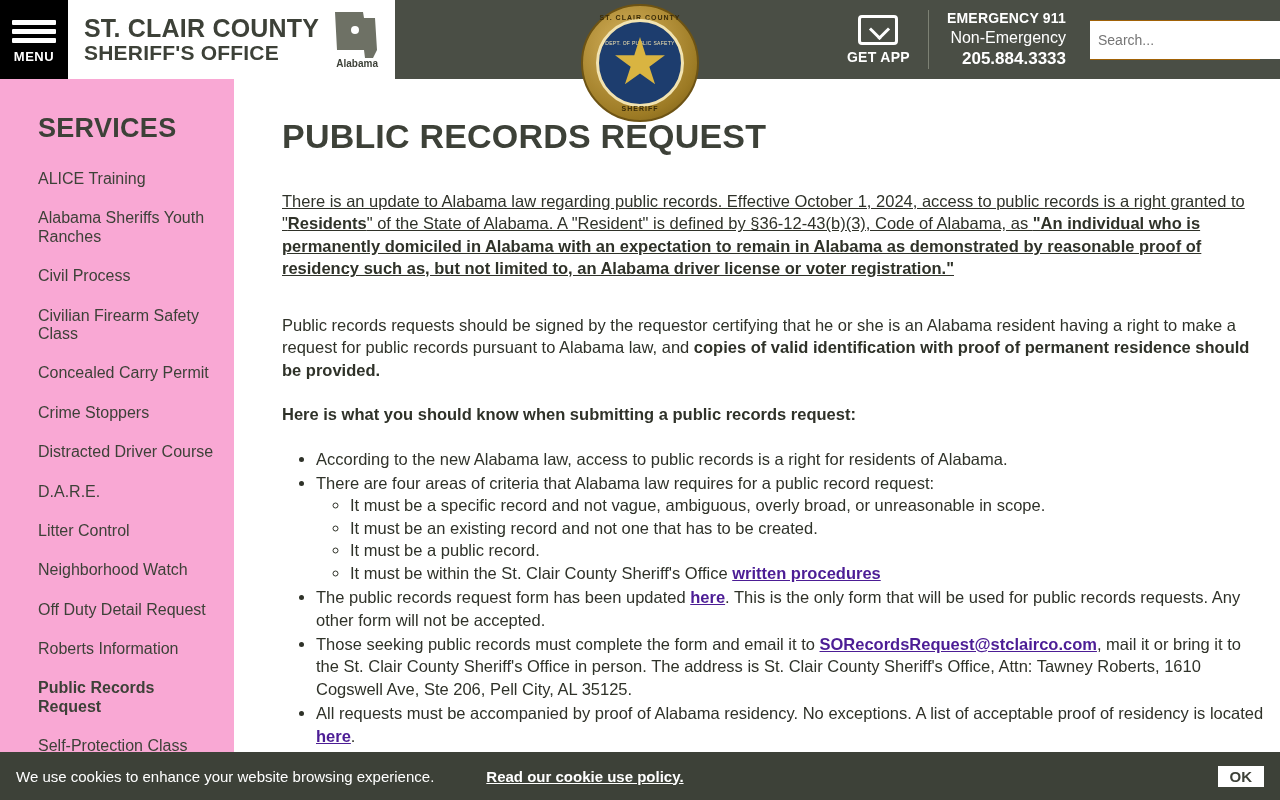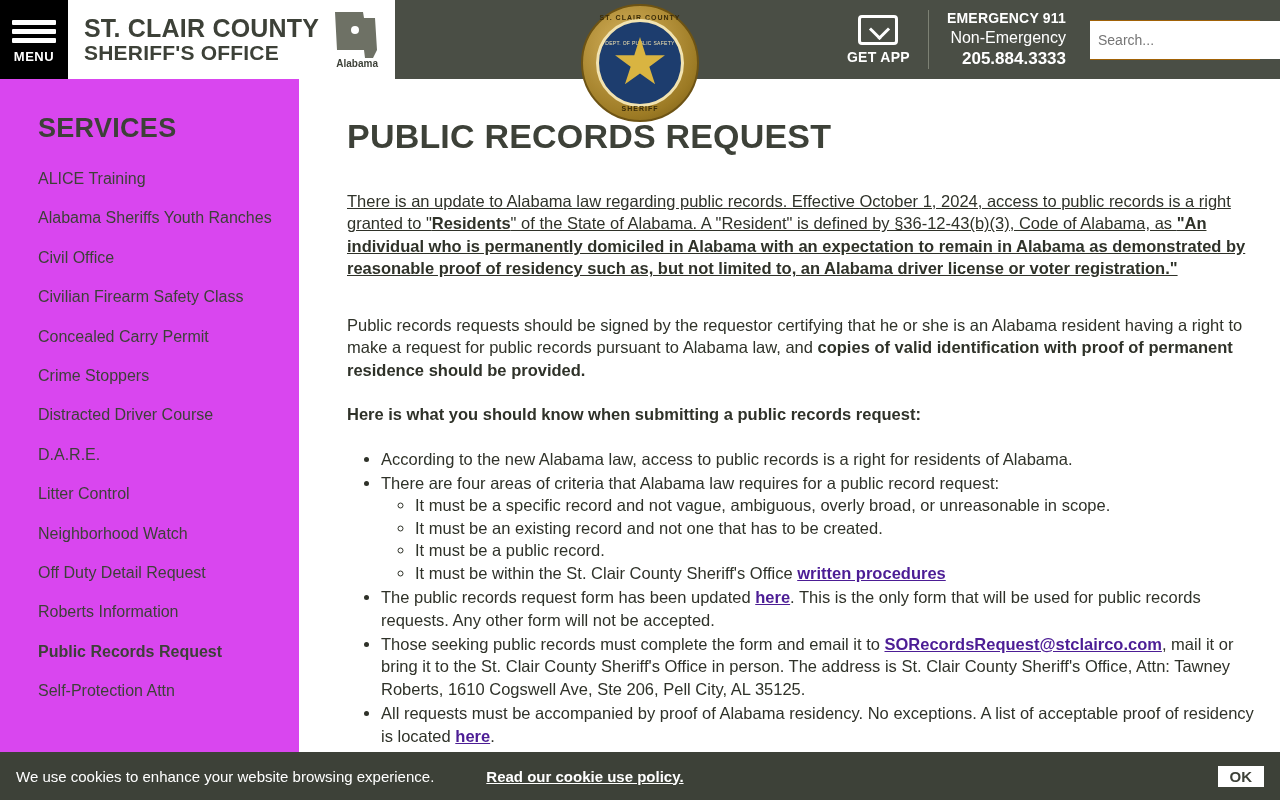--- a/index.html
+++ b/index.html
@@ -195,22 +195,22 @@
     color: #444;
     font-family: "Liberation Sans", sans-serif;
   }
 
   
   #page {
     display: flex;
     height: 721px;
   }
   #sidebar {
-    width: 299px;
-    background: #d946ef;
+    width: 234px;
+    background: #f9a8d4;
     padding: 34px 0 17px 38px;
     flex: none;
     overflow: hidden;
   }
   #sidebar-title {
     font-size: 27px;
     font-weight: bold;
     color: #3d4138;
     letter-spacing: .3px;
     margin-bottom: 26px;
@@ -354,32 +354,32 @@
   </div>
 </div>
 
 <div id="page">
 
   <div id="sidebar">
     <div id="sidebar-title">SERVICES</div>
     <div id="nav-list">
         <div class="nav-item">ALICE Training</div>
         <div class="nav-item">Alabama Sheriffs Youth Ranches</div>
-        <div class="nav-item">Civil Office</div>
+        <div class="nav-item">Civil Process</div>
         <div class="nav-item">Civilian Firearm Safety Class</div>
         <div class="nav-item">Concealed Carry Permit</div>
         <div class="nav-item">Crime Stoppers</div>
         <div class="nav-item">Distracted Driver Course</div>
         <div class="nav-item">D.A.R.E.</div>
         <div class="nav-item">Litter Control</div>
         <div class="nav-item">Neighborhood Watch</div>
         <div class="nav-item">Off Duty Detail Request</div>
         <div class="nav-item">Roberts Information</div>
         <div class="nav-item active">Public Records Request</div>
-        <div class="nav-item">Self-Protection Attn</div>
+        <div class="nav-item">Self-Protection Class</div>
       </div>
   </div>
 
   <div id="content">
     <h1 id="page-title">PUBLIC RECORDS REQUEST</h1>
 
     <p class="para gap">
       <span>There is an update to Alabama law regarding public records. Effective October 1, 2024, access to public records is a right granted to "</span><span class="bold">Residents</span><span>" of the State of Alabama. A "Resident" is defined by §36-12-43(b)(3), Code of Alabama, as </span><span class="bold">"An individual who is permanently domiciled in Alabama with an expectation to remain in Alabama as demonstrated by reasonable proof of residency such as, but not limited to, an Alabama driver license or voter registration."</span>
     </p>
 

